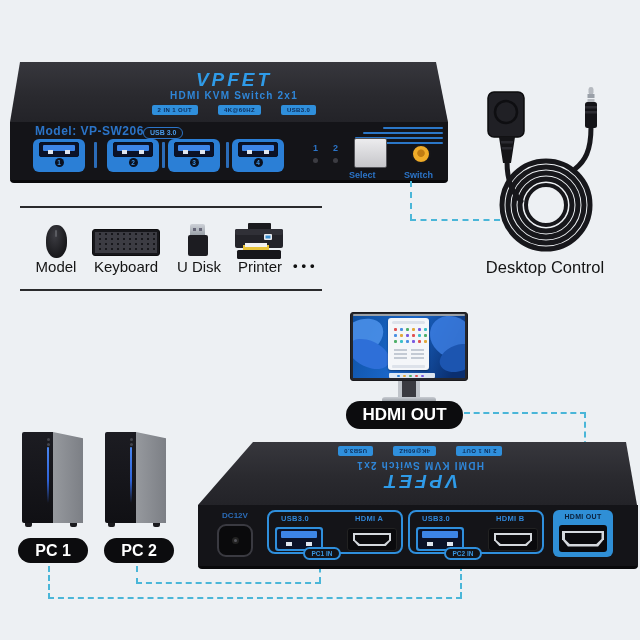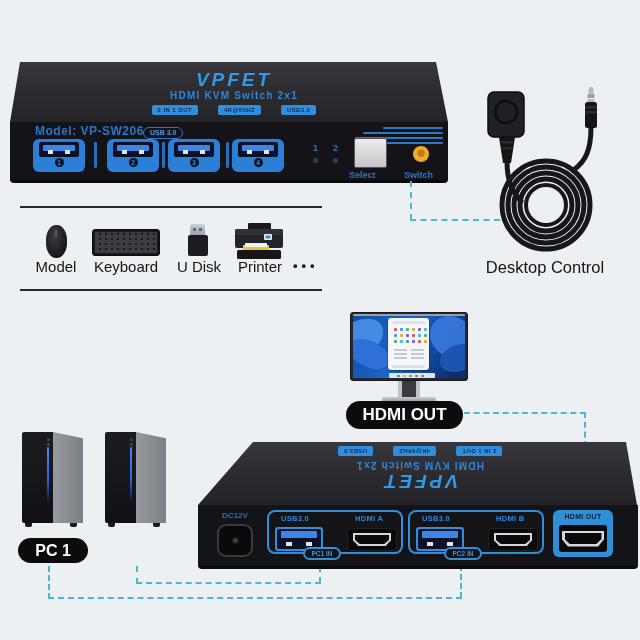--- a/index.html
+++ b/index.html
@@ -289,20 +289,21 @@
   <div class="abs" style="left:105px;top:432px;">
     <div class="twr-front abs" style="left:0;top:0;">
       <div class="twr-led"></div>
         <div class="twr-pwr"></div>
     </div>
     <div class="twr-side abs" style="left:31px;top:0;"></div>
     <div class="twr-foot abs" style="left:3px;top:91px;"></div>
     <div class="twr-foot abs" style="left:48px;top:91px;"></div>
   </div>
   <div class="abs pill" style="left:18px;top:538px;width:70px;height:25px;font-size:16px;">PC 1</div>
+  <div class="abs pill" style="left:104px;top:538px;width:70px;height:25px;font-size:16px;">PC 2</div>
 
   <div class="abs dev-top bd-top">
     <div class="abs brandcol flip" style="left:102px;top:4px;width:240px;">
       <div class="brand">VPFET</div>
       <div class="subtitle">HDMI KVM Switch 2x1</div>
       <div class="badgerow">
         <span class="badge">2 IN 1 OUT</span>
         <span class="badge">4K@60HZ</span>
         <span class="badge">USB3.0</span>
       </div>

